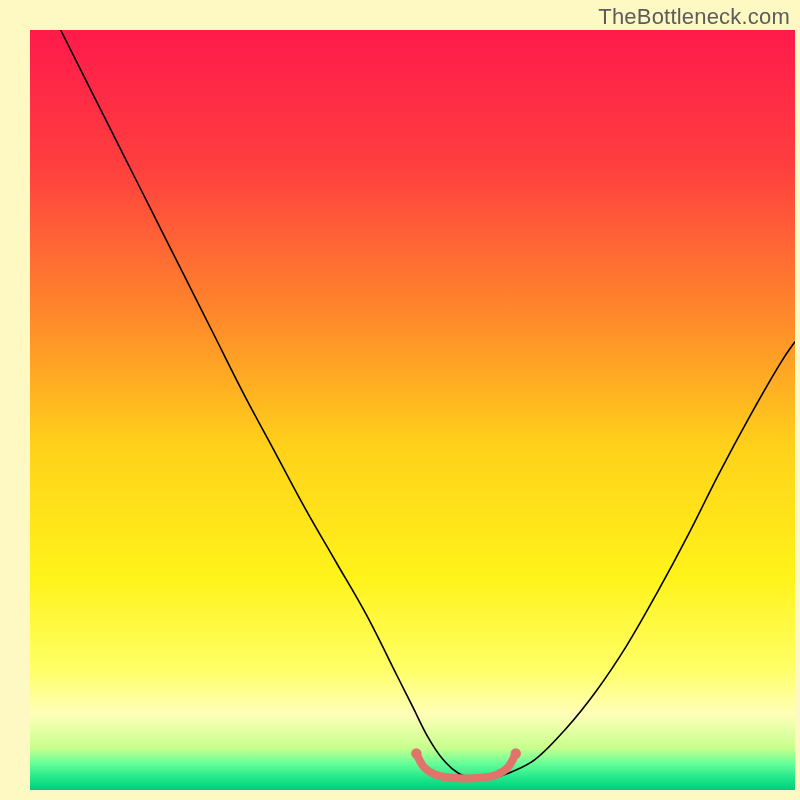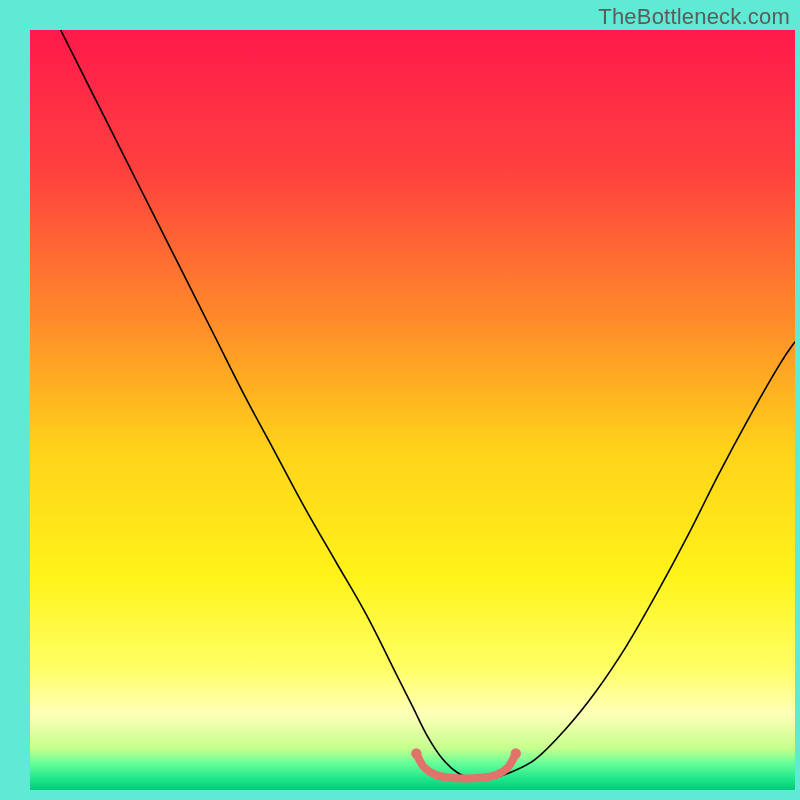--- a/index.html
+++ b/index.html
@@ -7,21 +7,21 @@
     padding: 0;
     width: 800px;
     height: 800px;
     overflow: hidden;
     font-family: Arial, Helvetica, sans-serif;
   }
   .frame {
     position: relative;
     width: 800px;
     height: 800px;
-    background: #5eead4;
+    background: #fef9c3;
   }
   .watermark {
     position: absolute;
     top: 4px;
     right: 10px;
     color: #5c5c5c;
     font-size: 22px;
     font-weight: 500;
     z-index: 10;
     letter-spacing: 0.2px;

